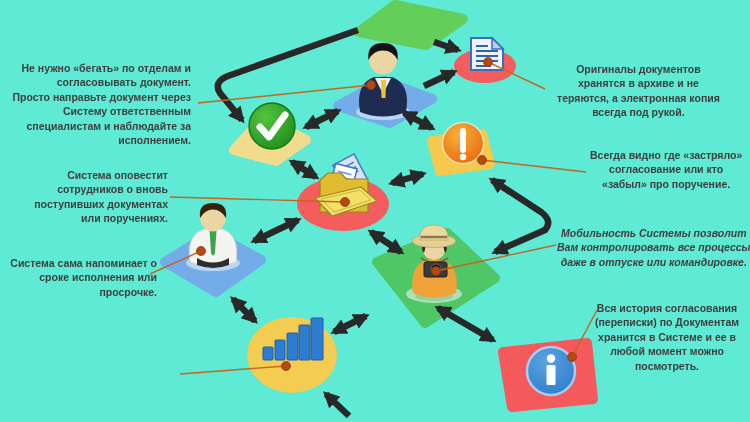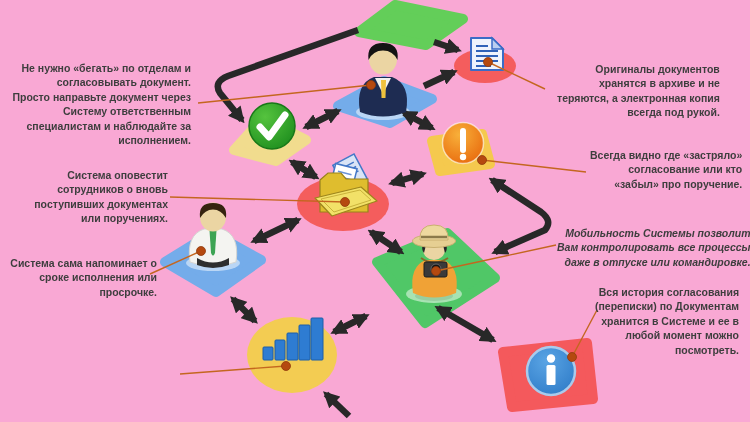--- a/index.html
+++ b/index.html
@@ -1,22 +1,22 @@
 <!DOCTYPE html>
 <html><head>
 <meta charset="utf-8">
 <style>
   html,body{margin:0;padding:0;background:#fff;}
-  #stage{position:relative;width:750px;height:422px;background:#f9a8d4;overflow:hidden;
+  #stage{position:relative;width:750px;height:422px;background:#5eead4;overflow:hidden;
          font-family:"Liberation Sans",sans-serif;}
   #diagram-svg{position:absolute;left:0;top:0;}
   .ann{position:absolute;font-weight:bold;font-size:10.5px;line-height:14.4px;
        color:#3E3E3E;white-space:pre;}
   .ann-left{text-align:right;}
-  .ann-right{text-align:right;}
+  .ann-right{text-align:center;}
 </style>
 </head>
 <body>
 
 <div id="stage">
 
 <svg id="diagram-svg" width="750" height="422" viewBox="0 0 750 422">
   <defs>
     <marker id="ah" viewBox="0 0 10 10" refX="7.5" refY="5" markerWidth="2.5" markerHeight="2.5" orient="auto-start-reverse">
       <path d="M0,0 L10,5 L0,10 Z" fill="#282828"></path>
@@ -185,19 +185,19 @@
 <div class="ann ann-right" style="left:557px;top:62px;">Оригиналы документов
 хранятся в архиве и не
 теряются, а электронная копия
 всегда под рукой.</div>
 <div class="ann ann-right" style="left:590px;top:148px;">Всегда видно где «застряло»
 согласование или кто
 «забыл» про поручение.</div>
 <div class="ann ann-right" style="left:557px;top:226px;font-style:italic;">Мобильность Системы позволит
 Вам контролировать все процессы
 даже в отпуске или командировке.</div>
-<div class="ann ann-right" style="left:595px;top:285px;">Вся история согласования
+<div class="ann ann-right" style="left:595px;top:301px;">Вся история согласования
 (переписки) по Документам
 хранится в Системе и ее в
 любой момент можно
 посмотреть.</div>
 
 </div>
 
 </body></html>

